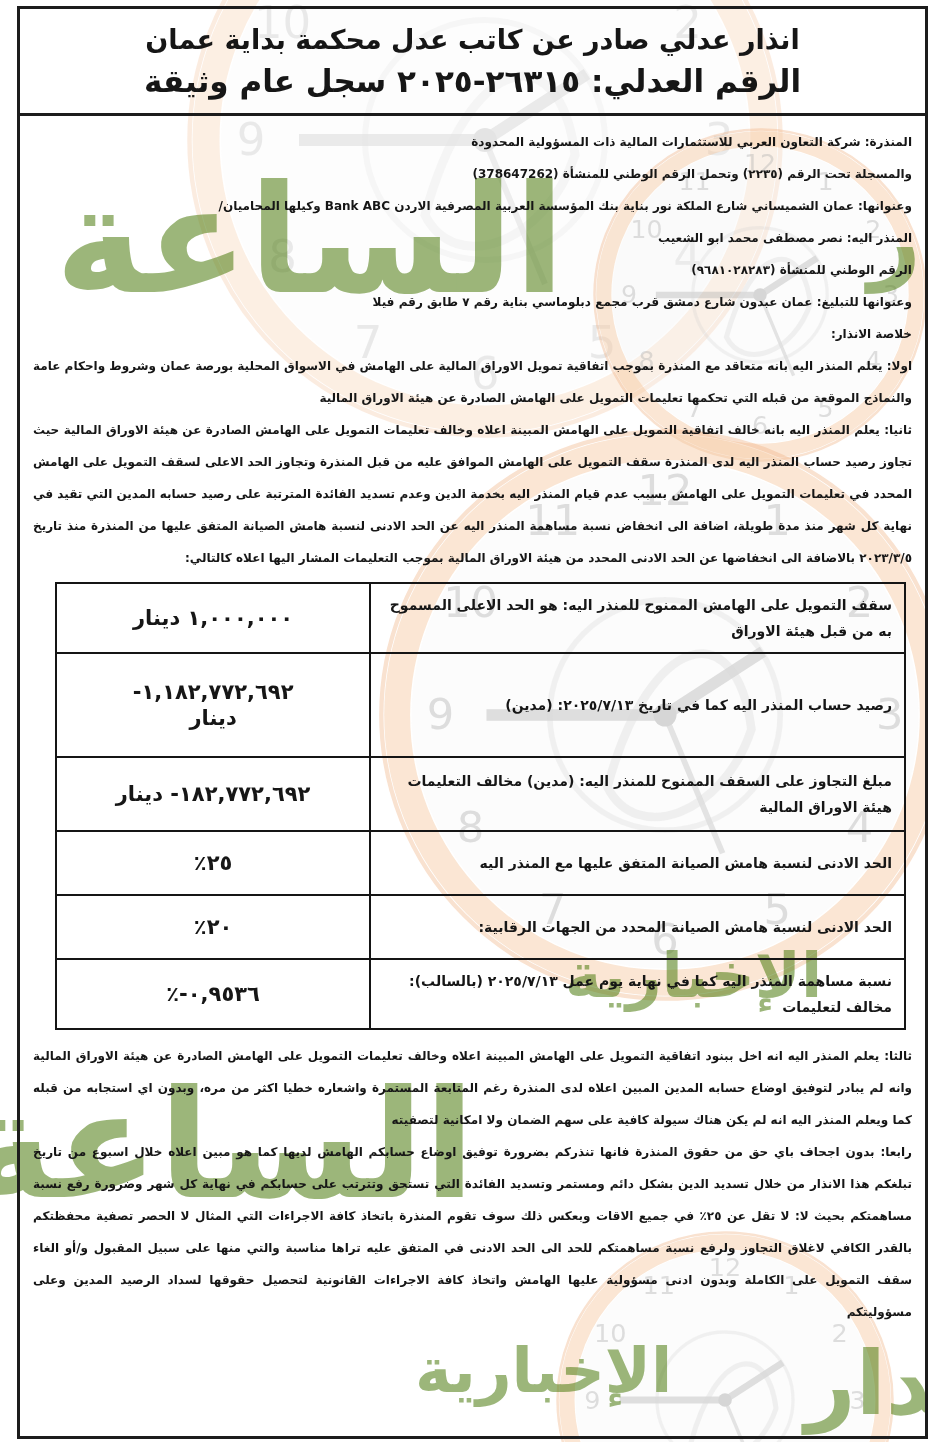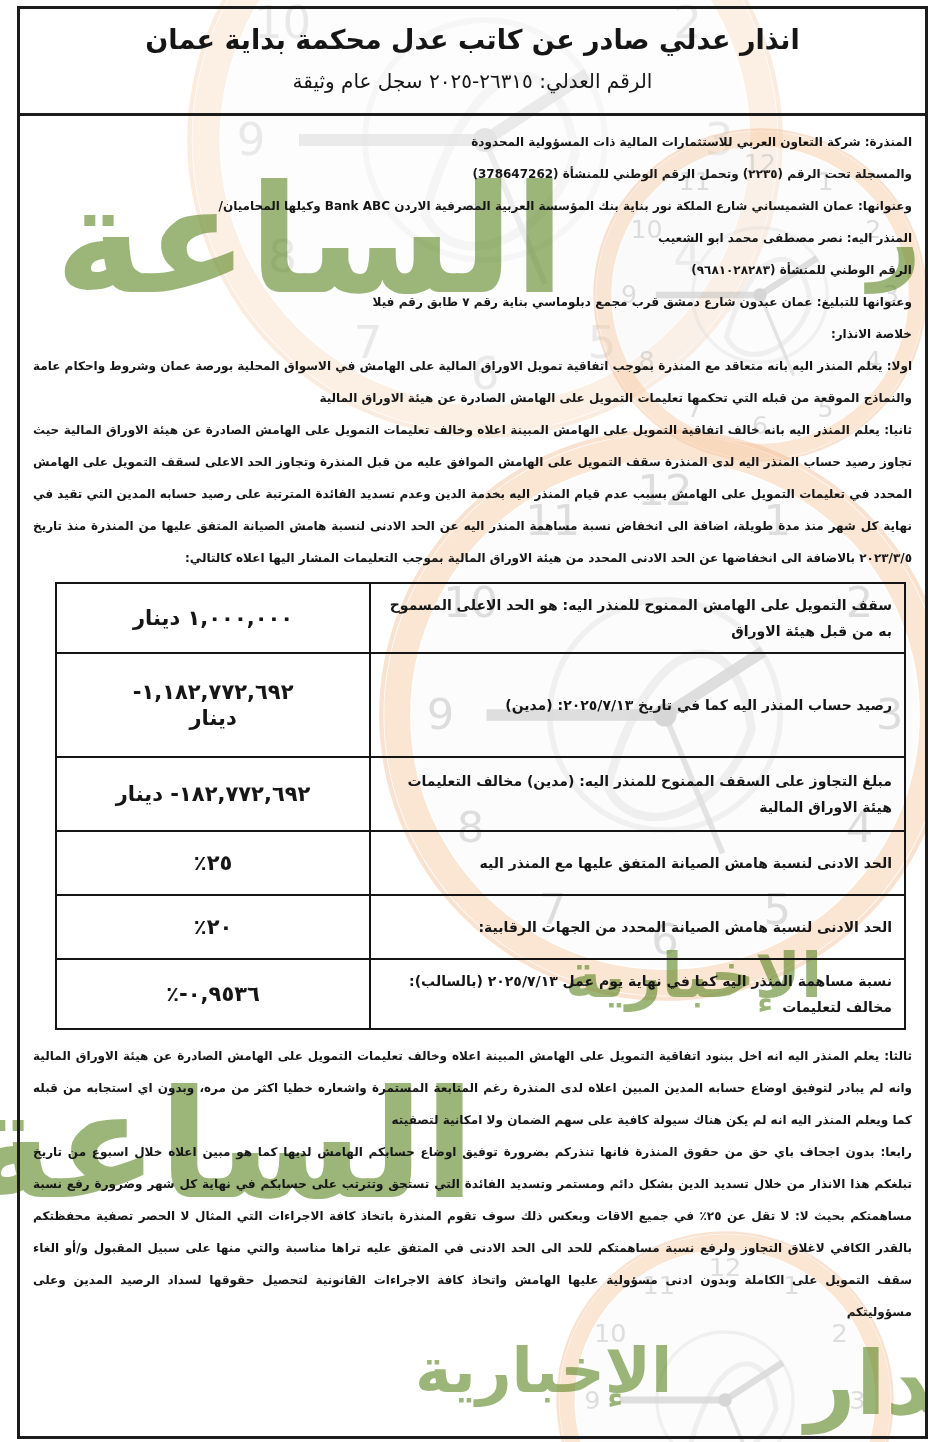--- a/index.html
+++ b/index.html
@@ -26,21 +26,21 @@
   }
   
   .doc{position:relative;z-index:1;padding:6px 0 0 8px;margin-left:9px;}
   .title-box{
     border:3px solid #1c1c1c;
     text-align:center;
     padding:10px 6px 12px 6px;
     background:transparent;
   }
   .title-line1{font-size:27px;font-weight:bold;line-height:42px;}
-  .title-line2{font-size:20px;font-weight:normal;line-height:40px;}
+  .title-line2{font-size:31px;font-weight:bold;line-height:40px;}
   .body-box{
     border:3px solid #1c1c1c;
     border-top:none;
     padding:10px 13px 8px 13px;
     height:1302px;
     overflow:hidden;
     background:transparent;
   }
   .line,.para{
     font-size:12px;

